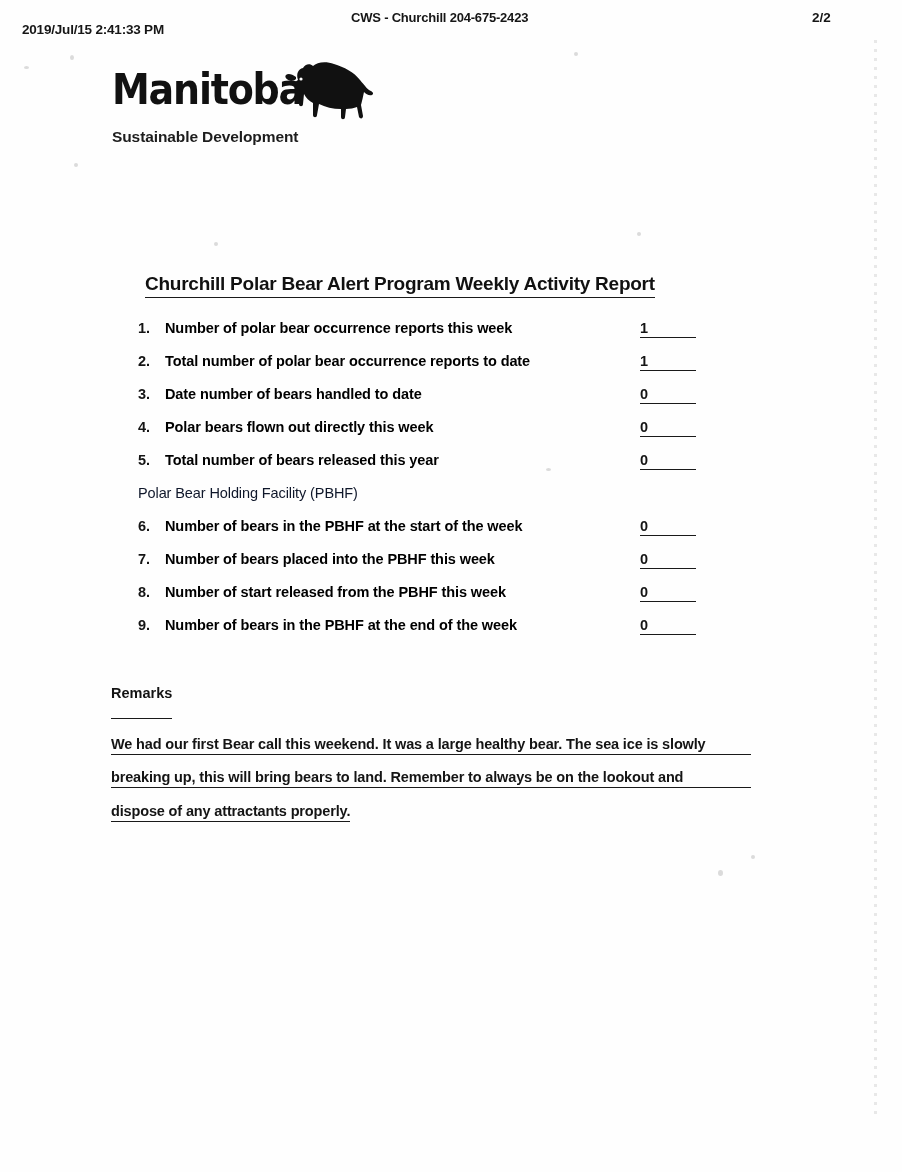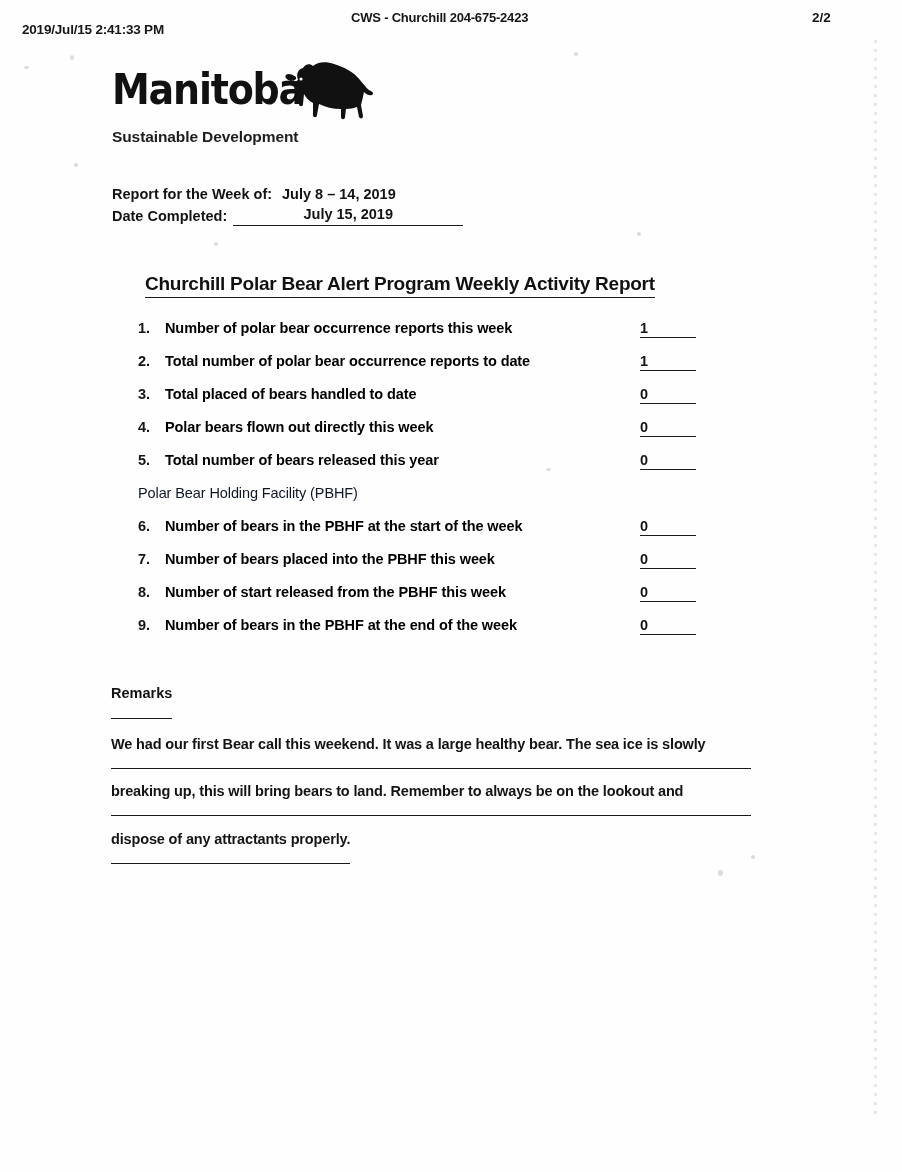--- a/index.html
+++ b/index.html
@@ -228,21 +228,21 @@
     left: 111px;
     top: 736px;
     width: 640px;
   }
   .remark-line {
     font-size: 14.5px;
     font-weight: bold;
     color: #141414;
     letter-spacing: -0.15px;
     border-bottom: 1.5px solid #1a1a1a;
-    padding-bottom: 16px;
+    padding-bottom: 2px;
     margin-bottom: 14px;
     white-space: nowrap;
   }
   .remark-line.last {
     display: inline-block;
     white-space: nowrap;
   }
 </style>
 </head>
 <body>
@@ -280,48 +280,40 @@
             C25 41, 22 38, 20 34 L19 44 C19 47, 15 47, 15 44 L16 30
             C13 28, 11 25, 11 22 Z"></path>
           <path fill="#111111" d="M12 17 C8 14, 4 13, 2 15 C0 17, 3 20, 7 21 C9 21, 11 20, 12 19 Z"></path>
           <circle cx="17" cy="19" r="1.6" fill="#ffffff"></circle>
         </svg>
       </span>
     </div>
     <div class="logo-sub">Sustainable Development</div>
   </div>
 
-  <div class="meta">
-    <div class="meta-row">
-      <span class="meta-label">Report for the Week of:</span><span class="meta-week-val">July 8 – 14, 2019</span>
-    </div>
-    <div class="meta-row">
-      <span class="meta-label">Date Completed:</span><span class="meta-date-wrap"><span class="meta-date-val">July 15, 2019</span><span class="meta-date-rule"></span></span>
-    </div>
-  </div>
 
   <div class="doc-title">Churchill Polar Bear Alert Program Weekly Activity Report</div>
 
   <div class="items">
 
     <div class="item">
       <span class="item-num">1.</span>
       <span class="item-label">Number of polar bear occurrence reports this week</span>
       <span class="item-answer">1</span>
     </div>
 
     <div class="item">
       <span class="item-num">2.</span>
       <span class="item-label">Total number of polar bear occurrence reports to date</span>
       <span class="item-answer">1</span>
     </div>
 
     <div class="item">
       <span class="item-num">3.</span>
-      <span class="item-label">Total placed of bears handled to date</span>
+      <span class="item-label">Date number of bears handled to date</span>
       <span class="item-answer">0</span>
     </div>
 
     <div class="item">
       <span class="item-num">4.</span>
       <span class="item-label">Polar bears flown out directly this week</span>
       <span class="item-answer">0</span>
     </div>
 
     <div class="item">

